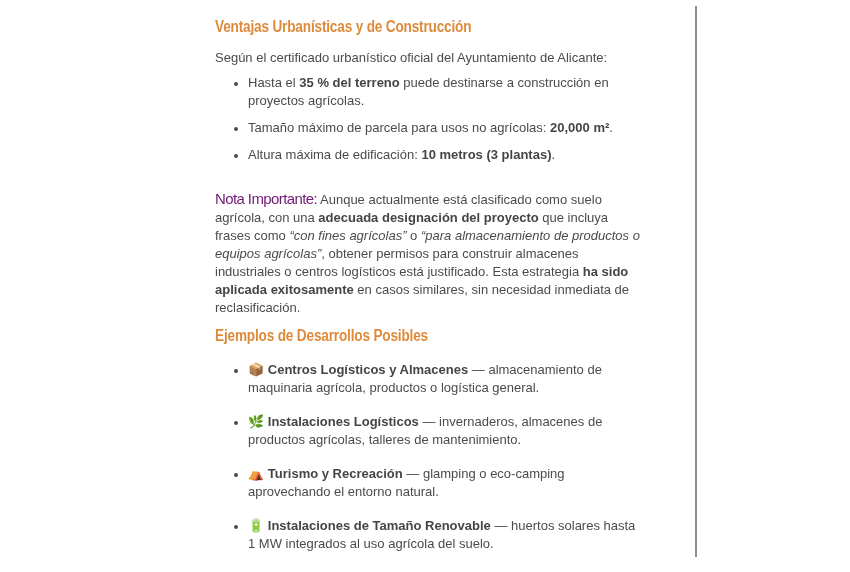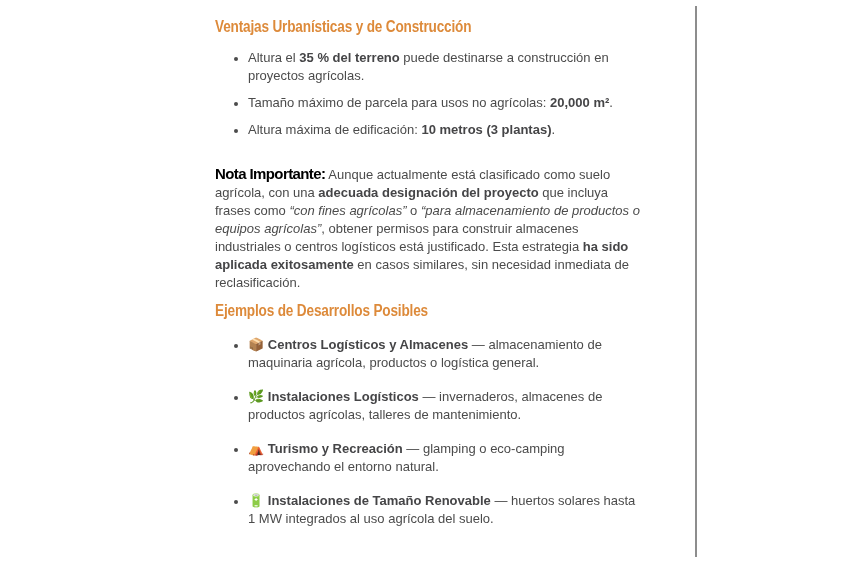--- a/index.html
+++ b/index.html
@@ -31,22 +31,22 @@
   }
   .h-ventajas { margin: 17px 0 13px; }
   .h-ejemplos { margin: 9px 0 10px; }
   .para { margin: 0; }
   .intro { margin-bottom: 7px; }
   .note { margin-top: 26px; }
   .future { margin-top: 9px; }
   strong { font-weight: 700; color: #454547; }
   em { }
   .note-label {
-    color: #000000;
-    font-weight: 700;
+    color: #701a75;
+    font-weight: 400;
     font-size: 15px;
     letter-spacing: -0.6px;
   }
   ul { list-style: disc outside; padding-left: 33px; margin: 0; }
   ul.adv-list li { margin-bottom: 9px; }
   ul.examples-list li { margin-bottom: 3px; margin-top: 16px; }
   li::marker { color: #4b4b4b; font-size: 12px; }
   .emoji { font-style: normal; }
   .pane-divider {
     position: absolute;
@@ -57,23 +57,24 @@
     background: #8d8d8d;
   }
 </style>
 </head>
 <body>
 
 <div class="content">
 
   <h3 class="doc-h h-ventajas">Ventajas Urbanísticas y de Construcción</h3>
 
+  <p class="para intro">Según el certificado urbanístico oficial del Ayuntamiento de Alicante:</p>
 
   <ul class="adv-list">
-    <li><span>Altura el </span><strong>35 % del terreno</strong><span> puede destinarse a construcción en proyectos agrícolas.</span></li>
+    <li><span>Hasta el </span><strong>35 % del terreno</strong><span> puede destinarse a construcción en proyectos agrícolas.</span></li>
     <li><span>Tamaño máximo de parcela para usos no agrícolas: </span><strong>20,000 m²</strong><span>.</span></li>
     <li><span>Altura máxima de edificación: </span><strong>10 metros (3 plantas)</strong><span>.</span></li>
   </ul>
 
   <p class="para note"><strong class="note-label">Nota Importante:</strong><span> Aunque actualmente está clasificado como suelo agrícola, con una </span><strong>adecuada designación del proyecto</strong><span> que incluya frases como </span><em>“con fines agrícolas”</em><span> o </span><em>“para almacenamiento de productos o equipos agrícolas”</em><span>, obtener permisos para construir almacenes industriales o centros logísticos está justificado. Esta estrategia </span><strong>ha sido aplicada exitosamente</strong><span> en casos similares, sin necesidad inmediata de reclasificación.</span></p>
 
 
   <h3 class="doc-h h-ejemplos">Ejemplos de Desarrollos Posibles</h3>
 
   <ul class="examples-list">

